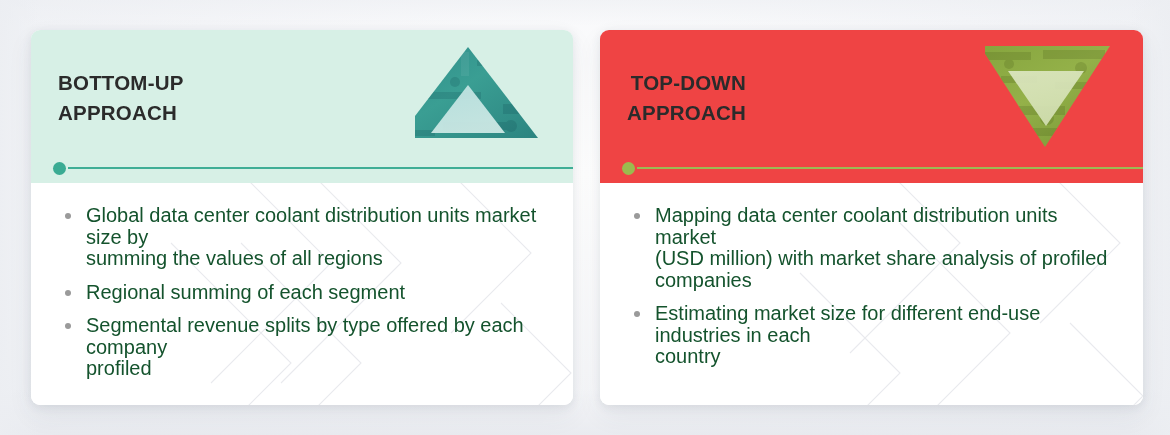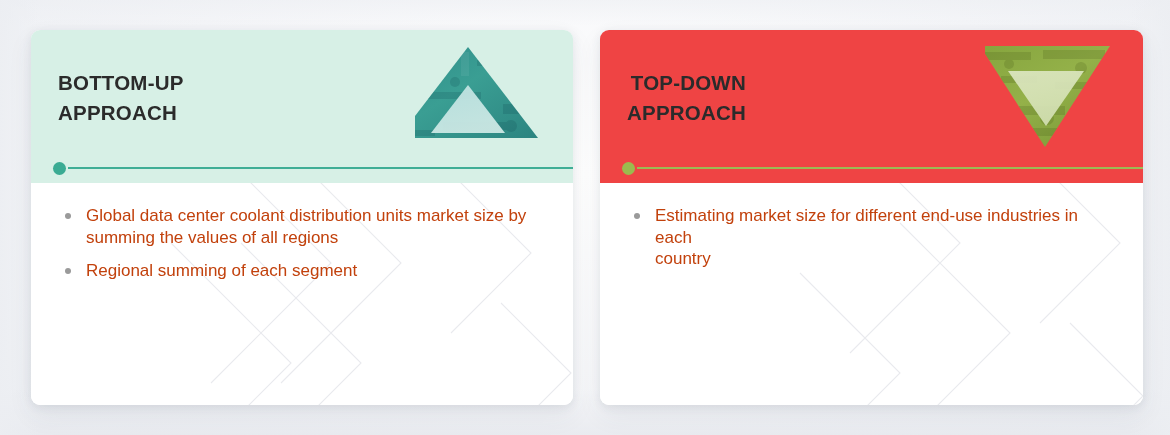--- a/index.html
+++ b/index.html
@@ -126,23 +126,23 @@
     pointer-events: none;
     opacity: 1;
   }
 
   .bullets { list-style: none; position: relative; z-index: 2; }
 
   .bullet {
     position: relative;
     padding-left: 29px;
     margin-bottom: 12px;
-    font-size: 17px;
+    font-size: 20px;
     line-height: 21.5px;
-    color: #c2410c;
+    color: #14532d;
   }
   .bullet:last-child { margin-bottom: 0; }
 
   .bullet-dot {
     position: absolute;
     left: 8px;
     top: 8px;
     width: 6px;
     height: 6px;
     border-radius: 50%;
@@ -218,20 +218,25 @@
       <ul class="bullets">
         <li class="bullet">
           <span class="bullet-dot"></span>
           <span class="bullet-text">Global data center coolant distribution units market size by
 summing the values of all regions</span>
         </li>
         <li class="bullet">
           <span class="bullet-dot"></span>
           <span class="bullet-text">Regional summing of each segment</span>
         </li>
+        <li class="bullet">
+          <span class="bullet-dot"></span>
+          <span class="bullet-text">Segmental revenue splits by type offered by each company
+profiled</span>
+        </li>
       </ul>
     </div>
   </section>
 
   <section class="card card--top-down">
 
     <header class="card-header">
 
       <h2 class="card-title">TOP-DOWN
 APPROACH</h2>
@@ -282,20 +287,25 @@
           <polyline points="300,40 410,150 300,260"></polyline>
           <polyline points="200,90 300,190 200,290"></polyline>
           <polyline points="440,-20 520,60 440,140"></polyline>
           <polyline points="470,140 543,213 470,286"></polyline>
         </g>
       </svg>
 
       <ul class="bullets">
         <li class="bullet">
           <span class="bullet-dot"></span>
+          <span class="bullet-text">Mapping data center coolant distribution units market
+(USD million) with market share analysis of profiled companies</span>
+        </li>
+        <li class="bullet">
+          <span class="bullet-dot"></span>
           <span class="bullet-text">Estimating market size for different end-use industries in each
 country</span>
         </li>
       </ul>
     </div>
   </section>
 
 </div>
 
 </body></html>

